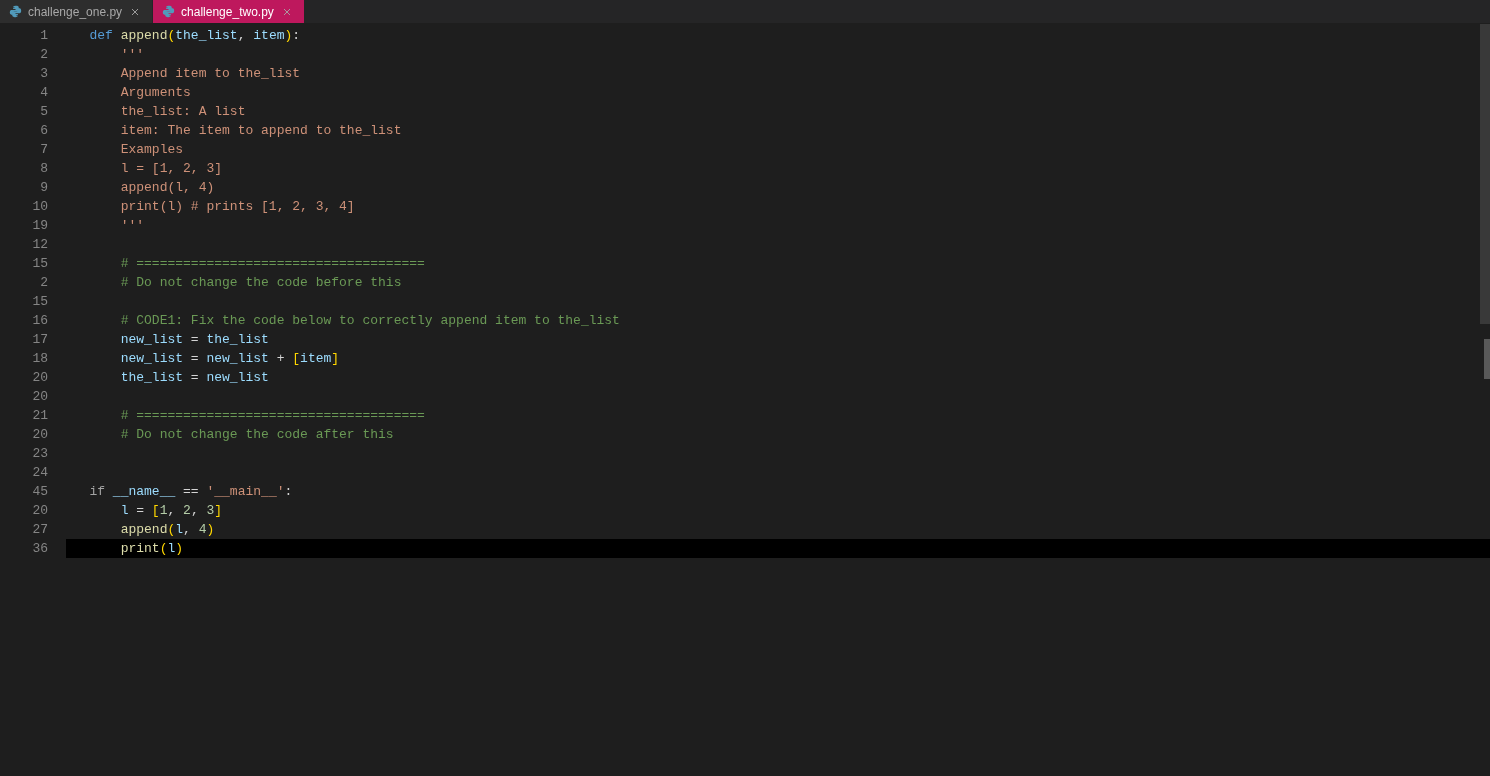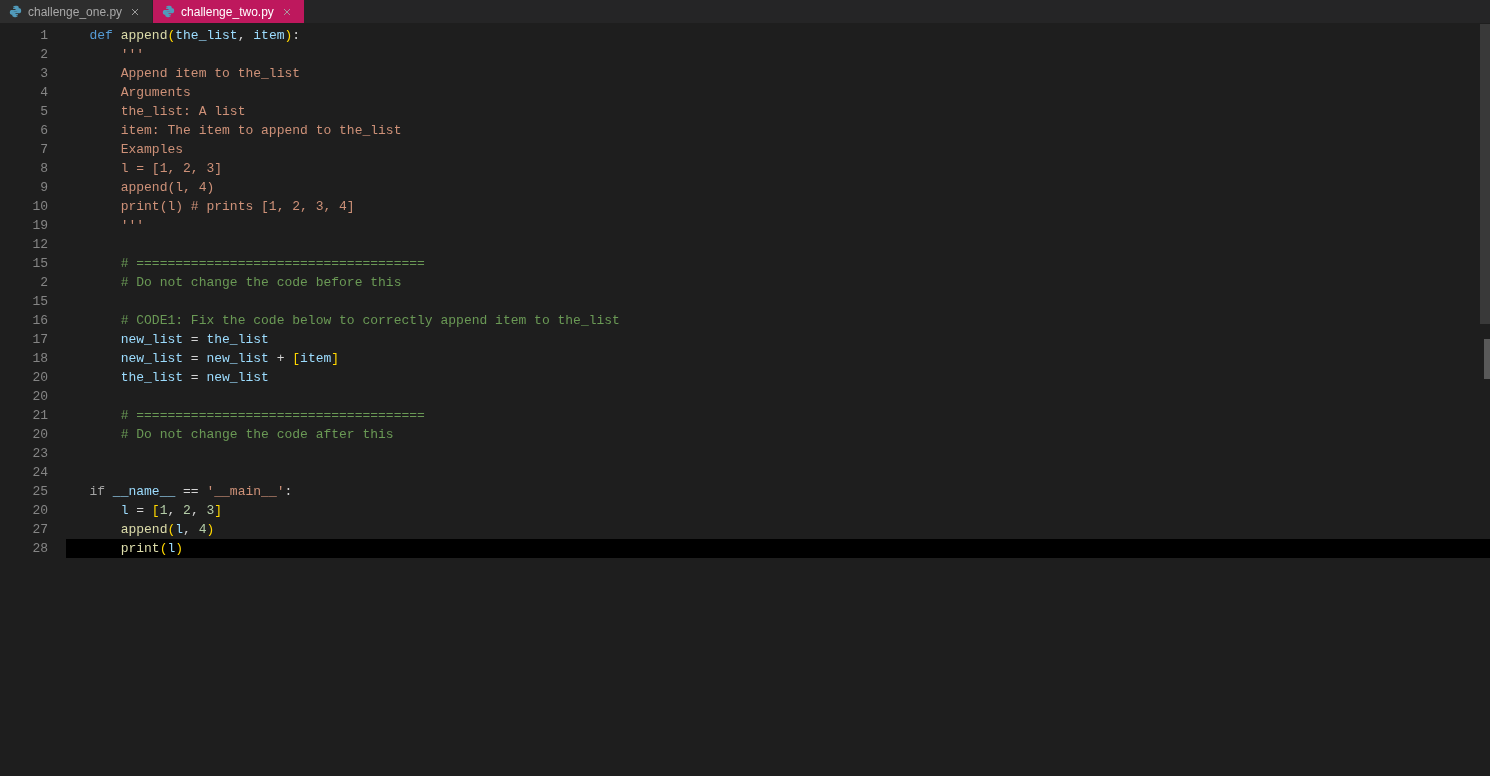--- a/index.html
+++ b/index.html
@@ -169,23 +169,23 @@
       <div class="ln">15</div>
       <div class="ln">16</div>
       <div class="ln">17</div>
       <div class="ln">18</div>
       <div class="ln">20</div>
       <div class="ln">20</div>
       <div class="ln">21</div>
       <div class="ln">20</div>
       <div class="ln">23</div>
       <div class="ln">24</div>
-      <div class="ln">25</div>
+      <div class="ln">45</div>
       <div class="ln">20</div>
       <div class="ln">27</div>
-      <div class="ln">28</div>
+      <div class="ln">36</div>
     </div>
   <div class="code" id="code"><span class="row"><span class="op">   </span><span class="kw">def </span><span class="fn">append</span><span class="brk">(</span><span class="var">the_list</span><span class="op">, </span><span class="var">item</span><span class="brk">)</span><span class="op">:</span></span><span class="row"><span class="op">   </span><span class="op">    </span><span class="str">'''</span></span><span class="row"><span class="op">   </span><span class="op">    </span><span class="str">Append item to the_list</span></span><span class="row"><span class="op">   </span><span class="op">    </span><span class="str">Arguments</span></span><span class="row"><span class="op">   </span><span class="op">    </span><span class="str">the_list: A list</span></span><span class="row"><span class="op">   </span><span class="op">    </span><span class="str">item: The item to append to the_list</span></span><span class="row"><span class="op">   </span><span class="op">    </span><span class="str">Examples</span></span><span class="row"><span class="op">   </span><span class="op">    </span><span class="str">l = [1, 2, 3]</span></span><span class="row"><span class="op">   </span><span class="op">    </span><span class="str">append(l, 4)</span></span><span class="row"><span class="op">   </span><span class="op">    </span><span class="str">print(l) # prints [1, 2, 3, 4]</span></span><span class="row"><span class="op">   </span><span class="op">    </span><span class="str">'''</span></span><span class="row"><span class="op">   </span></span><span class="row"><span class="op">   </span><span class="op">    </span><span class="cmt"># =====================================</span></span><span class="row"><span class="op">   </span><span class="op">    </span><span class="cmt"># Do not change the code before this</span></span><span class="row"><span class="op">   </span></span><span class="row"><span class="op">   </span><span class="op">    </span><span class="cmt"># CODE1: Fix the code below to correctly append item to the_list</span></span><span class="row"><span class="op">   </span><span class="op">    </span><span class="var">new_list</span><span class="op"> = </span><span class="var">the_list</span></span><span class="row"><span class="op">   </span><span class="op">    </span><span class="var">new_list</span><span class="op"> = </span><span class="var">new_list</span><span class="op"> + </span><span class="brk">[</span><span class="var">item</span><span class="brk">]</span></span><span class="row"><span class="op">   </span><span class="op">    </span><span class="var">the_list</span><span class="op"> = </span><span class="var">new_list</span></span><span class="row"><span class="op">   </span></span><span class="row"><span class="op">   </span><span class="op">    </span><span class="cmt"># =====================================</span></span><span class="row"><span class="op">   </span><span class="op">    </span><span class="cmt"># Do not change the code after this</span></span><span class="row"><span class="op">   </span></span><span class="row"><span class="op">   </span></span><span class="row"><span class="op">   </span><span class="kw2">if</span><span class="op"> </span><span class="var">__name__</span><span class="op"> == </span><span class="str">'__main__'</span><span class="op">:</span></span><span class="row"><span class="op">   </span><span class="op">    </span><span class="var">l</span><span class="op"> = </span><span class="brk">[</span><span class="num">1</span><span class="op">, </span><span class="num">2</span><span class="op">, </span><span class="num">3</span><span class="brk">]</span></span><span class="row"><span class="op">   </span><span class="op">    </span><span class="fn">append</span><span class="brk">(</span><span class="var">l</span><span class="op">, </span><span class="num">4</span><span class="brk">)</span></span><span class="row current-line"><span class="op">   </span><span class="op">    </span><span class="fn">print</span><span class="brk">(</span><span class="var">l</span><span class="brk">)</span></span></div>
   <div class="scrollbar-v">
     <div class="thumb"></div>
   </div>
   <div class="overview-ruler"></div>
 </div>
 
 </body></html>

